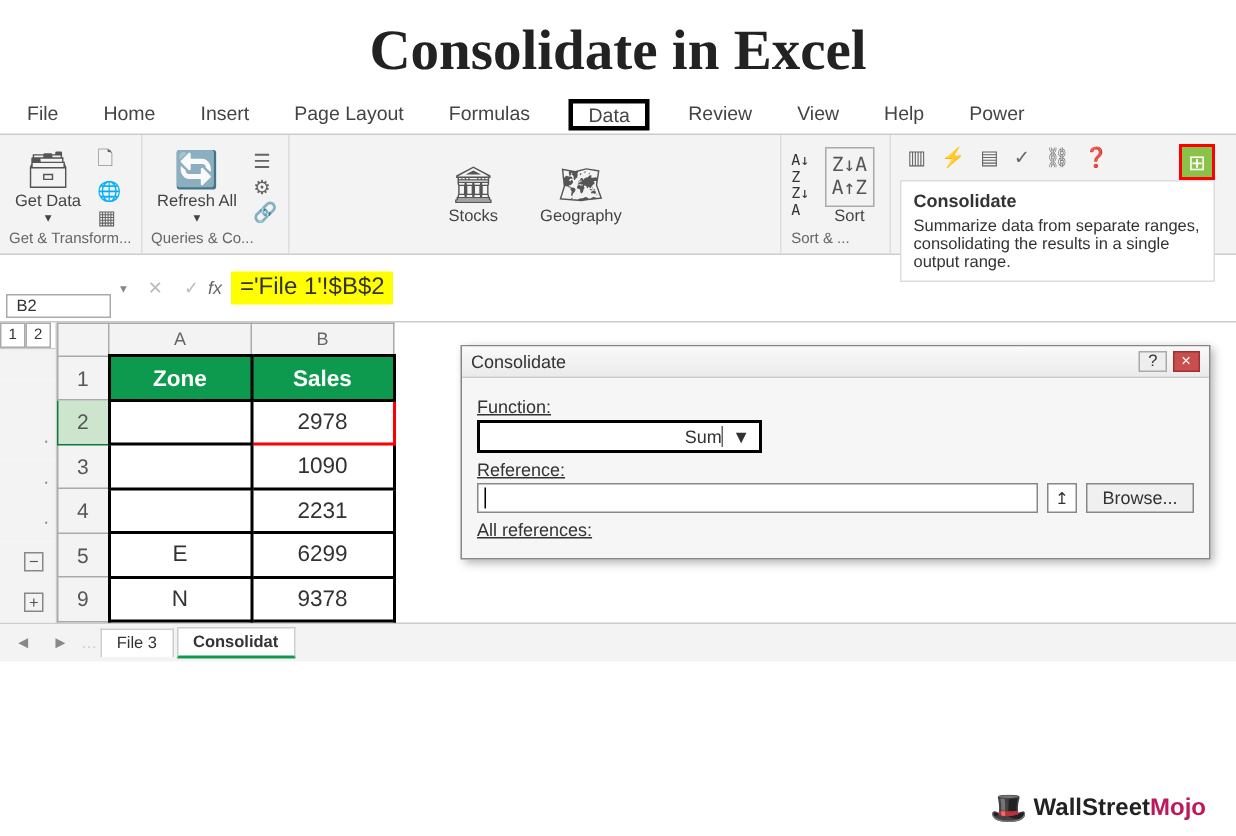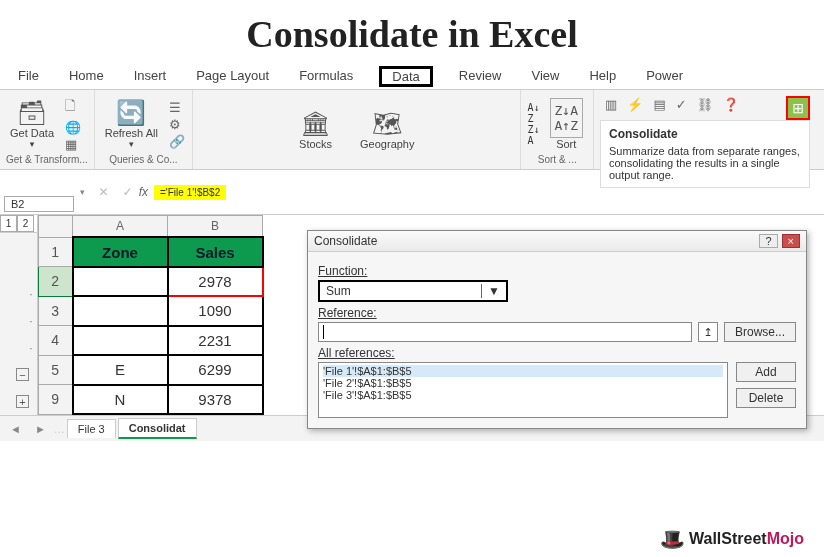--- a/index.html
+++ b/index.html
@@ -4,60 +4,60 @@
 <style>
 * { box-sizing: border-box; margin: 0; padding: 0; }
 body { font-family: 'Segoe UI', Tahoma, sans-serif; font-size: 12px; background: #fff; width: 824px; height: 557px; overflow: hidden; position: relative; color: #333; }
 .title { text-align: center; font-size: 38px; font-weight: 700; color: #222; padding: 12px 0 8px; font-family: Georgia, 'Times New Roman', serif; }
 .ribbon-tabs { display: flex; gap: 22px; padding: 2px 14px; font-size: 13px; color: #444; border-bottom: 1px solid #ccc; }
 .ribbon-tab { padding: 2px 4px; }
 .ribbon-tab.active { border: 3px solid #000; padding: 0 10px; font-weight: 500; }
 .ribbon { display: flex; background: #f3f3f3; border-bottom: 1px solid #ccc; height: 80px; position: relative; }
 .rsection { padding: 4px 6px; border-right: 1px solid #ddd; display: flex; flex-direction: column; justify-content: space-between; }
 .rsection-body { display: flex; align-items: center; gap: 6px; flex: 1; }
-.rsection-label { font-size: 10px; color: #666; text-align: center; white-space: nowrap; }
+.rsection-label { font-size: 10px; color: #666; white-space: nowrap; }
 .big-btn { display: flex; flex-direction: column; align-items: center; justify-content: center; padding: 2px 4px; font-size: 11px; color: #444; }
 .ico { font-size: 24px; color: #555; }
 .sm-ico { font-size: 13px; color: #666; margin: 1px; }
 .stack-sm { display: flex; flex-direction: column; }
 .row-sm { display: flex; gap: 2px; }
 .sort-ico { font-family: monospace; font-size: 10px; }
 .consolidate-btn { background: #8BC34A; border: 2px solid red; width: 24px; height: 24px; display: flex; align-items: center; justify-content: center; position: absolute; right: 14px; top: 6px; }
 .tooltip { position: absolute; right: 14px; top: 30px; width: 210px; background: #fff; border: 1px solid #ddd; padding: 6px 8px; font-size: 11px; z-index: 5; }
 .tooltip b { font-size: 12px; display: block; margin-bottom: 4px; }
 .formula-bar { display: flex; align-items: center; border-bottom: 1px solid #ccc; padding: 2px 4px; gap: 6px; }
 .name-box { border: 1px solid #aaa; padding: 1px 20px 1px 6px; background: #fff; font-size: 11px; width: 70px; margin-top: 24px; }
 .fx { font-style: italic; color: #666; font-size: 12px; }
-.formula-val { background: #ffff00; padding: 2px 6px; font-size: 10px; }
+.formula-val { background: #ffff00; padding: 2px 6px; font-size: 16px; }
 .sheet-area { display: flex; }
 .outline { width: 38px; display: flex; flex-direction: column; border-right: 1px solid #ccc; }
 .outline-top { display: flex; border-bottom: 1px solid #ccc; }
 .outline-top div { border: 1px solid #aaa; width: 17px; height: 17px; font-size: 10px; display: flex; align-items: center; justify-content: center; }
 .outline-row { height: 27px; display: flex; align-items: center; justify-content: flex-end; padding-right: 4px; font-size: 13px; background: #f3f3f3; color: #555; }
 .outline-btn { border: 1px solid #888; width: 13px; height: 13px; font-size: 11px; display: flex; align-items: center; justify-content: center; margin-right: 4px; }
 .grid { border-collapse: collapse; }
 .grid th, .grid td { border: 1px solid #aaa; text-align: center; height: 27px; }
 .grid .colhdr { background: #f3f3f3; color: #666; font-weight: 400; width: 95px; height: 20px; }
 .grid .rowhdr { background: #f3f3f3; color: #555; font-weight: 400; width: 34px; font-size: 14px; }
 .grid .rowhdr.sel { background: #cce5cc; border: 1px solid #0a7a3a; }
-.grid .dhead { background: #0E9A4E; color: #0f172a; font-weight: 700; font-size: 15px; border: 2px solid #000; }
+.grid .dhead { background: #0E9A4E; color: #ffffff; font-weight: 700; font-size: 15px; border: 2px solid #000; }
 .grid .dcell { border: 2px solid #000; font-size: 15px; background: #fff; margin-top: 12px; }
 .grid .dcell.sel { border: 2.5px solid red; }
 .sheet-tabs { display: flex; align-items: center; border-top: 1px solid #ccc; padding: 2px 4px; font-size: 11px; gap: 2px; background: #f3f3f3; }
 .st-nav { padding: 2px 6px; color: #888; }
 .st-tab { padding: 3px 10px; background: #fff; border: 1px solid #ccc; border-bottom: none; }
 .st-tab.active { border-bottom: 2px solid #0E9A4E; font-weight: 600; }
 .dialog { position: absolute; left: 307px; top: 230px; width: 500px; background: #f6f6f6; border: 1px solid #888; box-shadow: 2px 2px 6px rgba(0,0,0,0.3); z-index: 10; }
 .dialog-titlebar { background: linear-gradient(#fafafa,#eaeaea); display: flex; justify-content: space-between; align-items: center; padding: 3px 6px; border-bottom: 1px solid #ccc; font-size: 12px; }
 .dlg-close { display: flex; gap: 4px; }
 .dlg-close span { border: 1px solid #aaa; padding: 0 5px; font-size: 11px; background: #eee; }
 .dlg-close .x { background: #c94f4f; color: #fff; border-color: #a03030; }
 .dlg-body { padding: 8px 10px 10px; font-size: 12px; }
 .dlg-label { margin: 4px 0 2px; text-decoration: underline; }
-.func-box { border: 2.5px solid #000; display: inline-flex; align-items: center; background: #fff; width: 190px; justify-content: space-between; padding: 2px 6px; }
+.func-box { border: 2.5px solid #000; display: inline-flex; align-items: center; background: #fff; width: 190px; justify-content: flex-end; padding: 2px 6px; }
 .func-drop { border-left: 1px solid #666; padding-left: 6px; }
 .ref-row { display: flex; align-items: center; gap: 6px; }
 .ref-input { flex: 1; border: 1px solid #888; background: #fff; height: 20px; padding: 0 4px; display: flex; align-items: center; }
 .ref-input .cursor { border-left: 1px solid #000; height: 14px; }
 .ref-collapse { border: 1px solid #888; width: 20px; height: 20px; background: #fff; display: flex; align-items: center; justify-content: center; font-size: 11px; }
 .dlg-btn { border: 1px solid #888; background: #f0f0f0; padding: 2px 10px; font-size: 12px; min-width: 60px; text-align: center; }
 .ref-list { border: 1px solid #888; background: #fff; height: 56px; padding: 2px 4px; font-size: 11px; overflow: auto; }
 .ref-list div:first-child { background: #d6e9f8; }
 .side-btns { display: flex; flex-direction: column; gap: 6px; margin-left: 8px; }
 .list-row { display: flex; }
@@ -257,30 +257,19 @@
     </div>
     <div class="dlg-label">Reference:</div>
     <div class="ref-row">
       <div class="ref-input">
           <span class="cursor"></span>
         </div>
       <div class="ref-collapse">↥</div>
       <div class="dlg-btn">Browse...</div>
     </div>
     <div class="dlg-label">All references:</div>
-    <div class="list-row">
-      <div class="ref-list">
-        <div>'File 1'!$A$1:$B$5</div>
-        <div>'File 2'!$A$1:$B$5</div>
-        <div>'File 3'!$A$1:$B$5</div>
-      </div>
-      <div class="side-btns">
-        <div class="dlg-btn">Add</div>
-        <div class="dlg-btn">Delete</div>
-      </div>
-    </div>
   </div>
 </div>
 
 <div class="brand">
   <span class="logo">🎩</span>
   <span><span>WallStreet</span><span class="mojo">Mojo</span></span>
 </div>
 
 </body></html>

